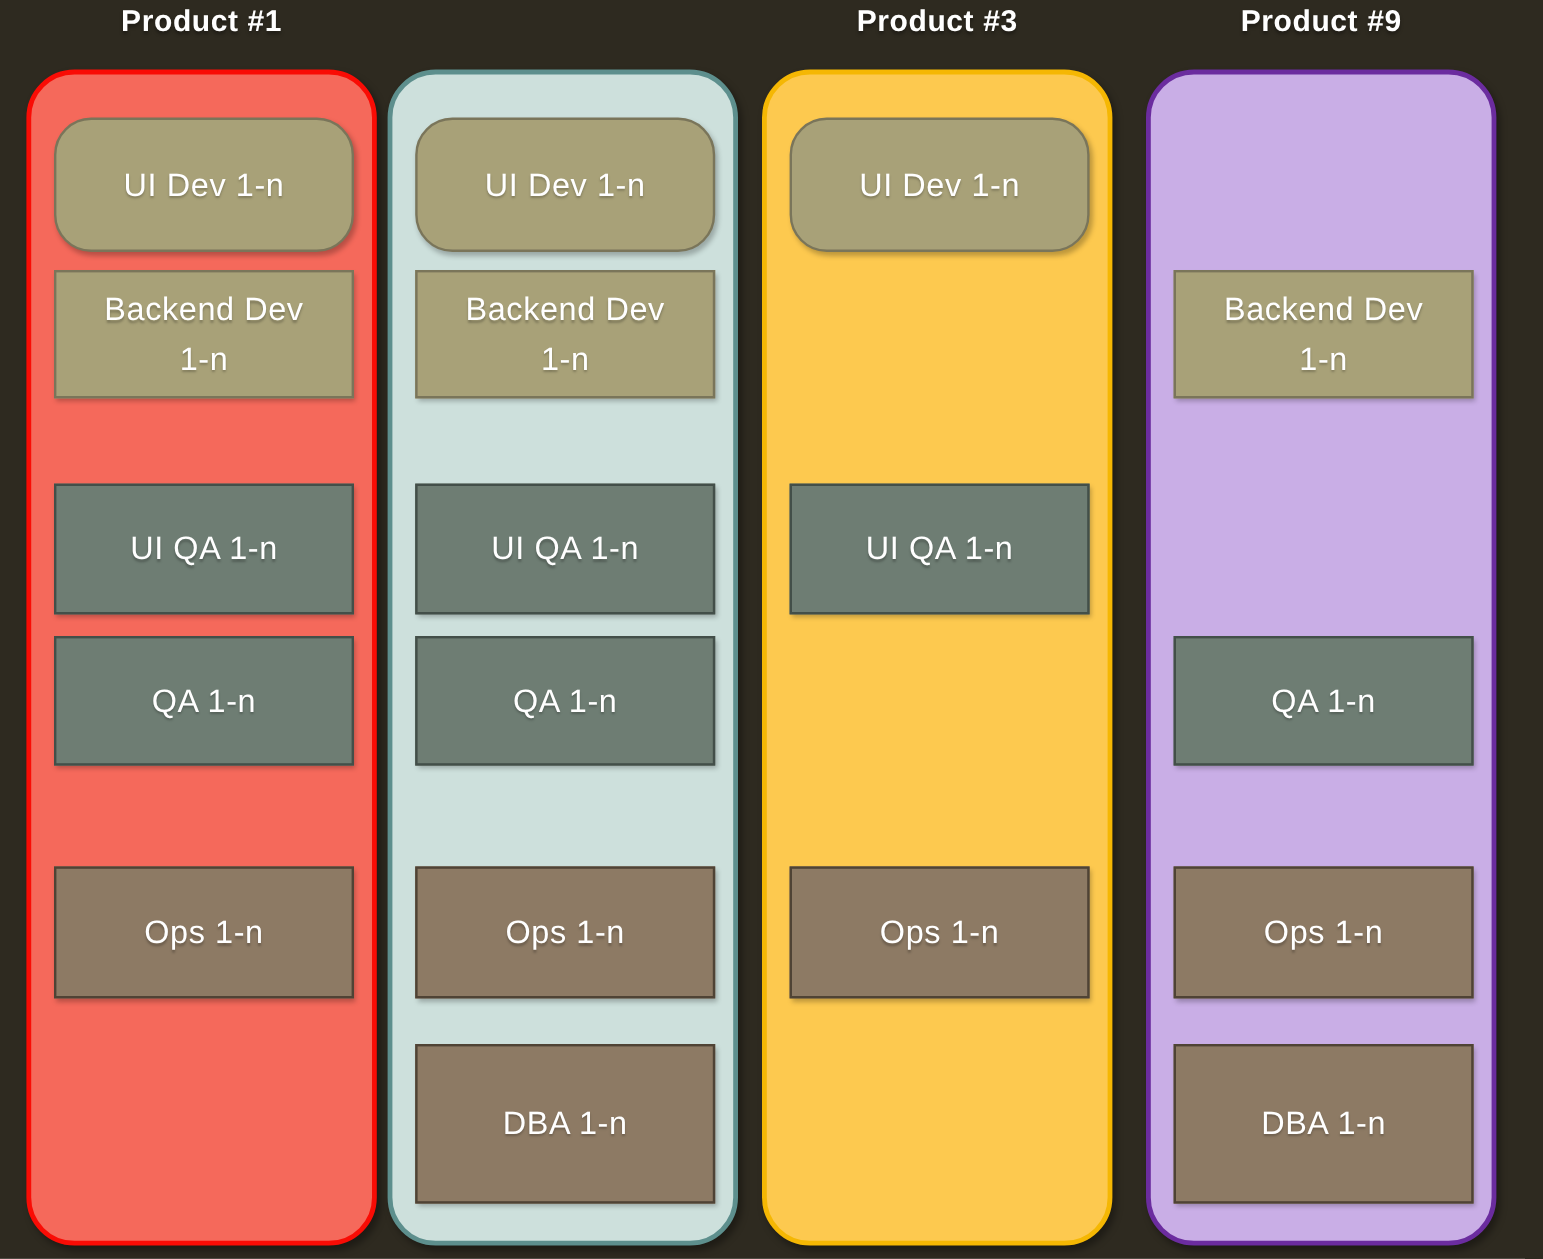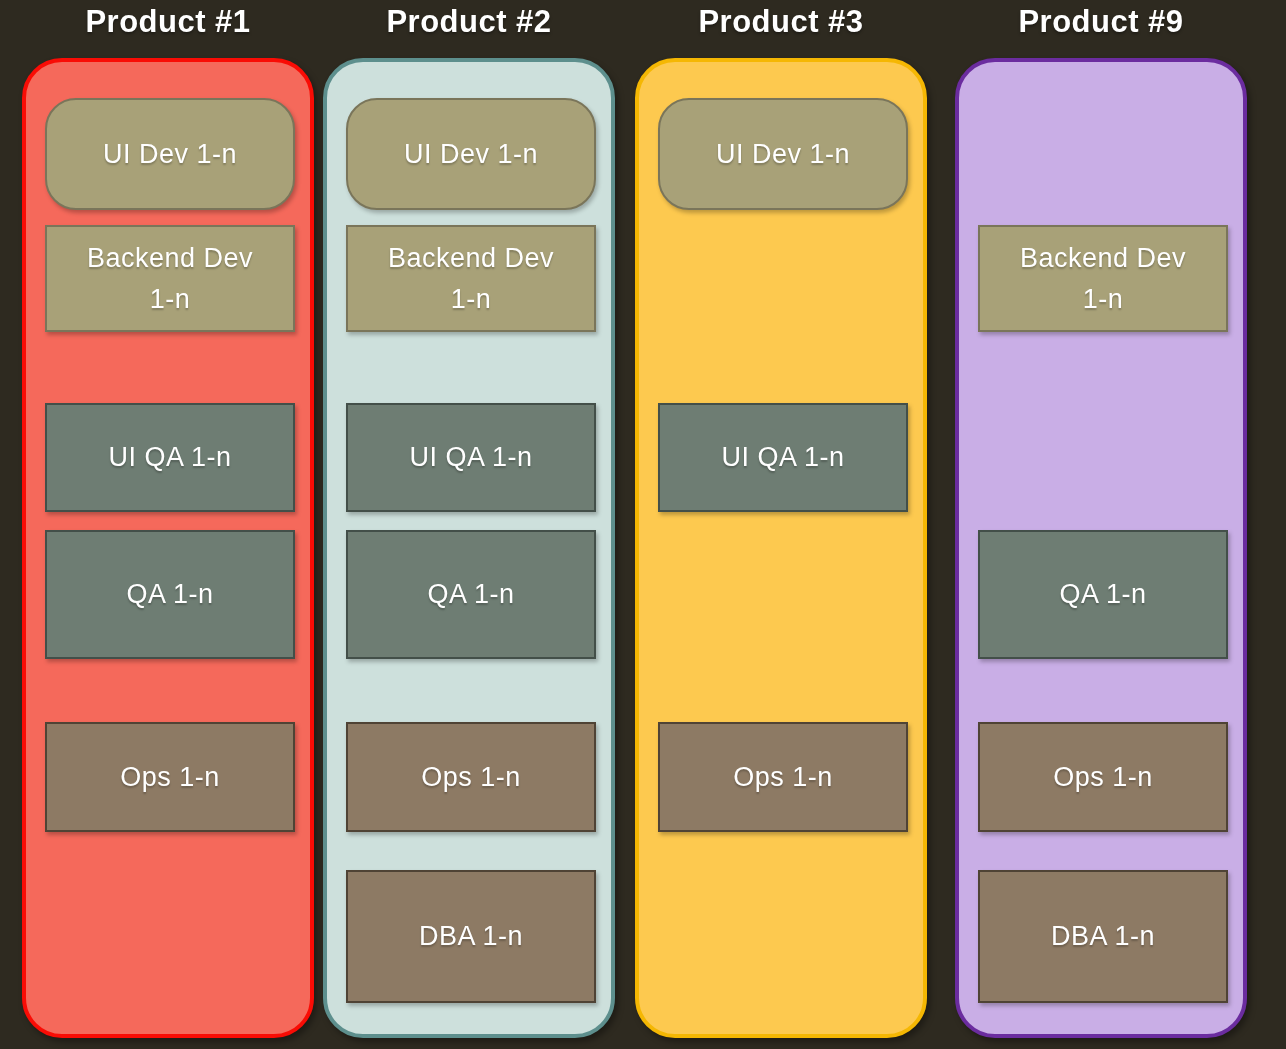--- a/index.html
+++ b/index.html
@@ -20,21 +20,21 @@
   .col-0{left:22px;}
   .col-1{left:323px;}
   .col-2{left:635px;}
   .col-3{left:955px;}
   .product-title{
     position:absolute;
     top:4px;left:0;
     width:100%;
     margin:0;
     text-align:center;
-    font-size:31px;
+    font-size:25px;
     font-weight:700;
     color:#ffffff;
     letter-spacing:0.5px;
     text-shadow:0 2px 3px rgba(0,0,0,0.35);
   }
   .product-body{
     position:absolute;
     top:58px;left:0;
     width:292px;height:980px;
     box-sizing:border-box;
@@ -56,42 +56,41 @@
     color:#ffffff;
     font-size:27px;
     line-height:1.5;
     letter-spacing:0.5px;
     text-shadow:0 2px 2px rgba(0,0,0,0.25);
     box-shadow:2px 3px 4px rgba(0,0,0,0.25);
   }
   .slot-0{top:36px;height:112px;border-radius:31px;}
   .slot-1{top:163px;height:107px;}
   .slot-2{top:341px;height:109px;}
-  .slot-3{top:468px;height:129px;}
+  .slot-3{top:468px;height:108px;}
   .slot-4{top:660px;height:110px;}
   .slot-5{top:808px;height:133px;}
 </style>
 </head>
 <body>
 
 <div class="canvas" style="background: rgb(46, 42, 32);">
 
   <section class="product-col col-0">
     <h2 class="product-title">Product #1</h2>
     <div class="product-body" style="background: rgb(245, 105, 91); border-color: rgb(249, 12, 5);">
         <div class="role-box slot-0" style="background: rgb(168, 161, 120); border-color: rgb(122, 117, 90);">UI Dev 1-n</div>
         <div class="role-box slot-1" style="background: rgb(168, 161, 120); border-color: rgb(122, 117, 90);">Backend Dev 1-n</div>
         <div class="role-box slot-2" style="background: rgb(110, 125, 115); border-color: rgb(67, 79, 73);">UI QA 1-n</div>
         <div class="role-box slot-3" style="background: rgb(110, 125, 115); border-color: rgb(67, 79, 73);">QA 1-n</div>
         <div class="role-box slot-4" style="background: rgb(141, 122, 100); border-color: rgb(79, 67, 53);">Ops 1-n</div>
       </div>
   </section>
 
   <section class="product-col col-1">
-    <h2 class="product-title">Product #2</h2>
     <div class="product-body" style="background: rgb(205, 224, 220); border-color: rgb(93, 143, 141);">
         <div class="role-box slot-0" style="background: rgb(168, 161, 120); border-color: rgb(122, 117, 90);">UI Dev 1-n</div>
         <div class="role-box slot-1" style="background: rgb(168, 161, 120); border-color: rgb(122, 117, 90);">Backend Dev 1-n</div>
         <div class="role-box slot-2" style="background: rgb(110, 125, 115); border-color: rgb(67, 79, 73);">UI QA 1-n</div>
         <div class="role-box slot-3" style="background: rgb(110, 125, 115); border-color: rgb(67, 79, 73);">QA 1-n</div>
         <div class="role-box slot-4" style="background: rgb(141, 122, 100); border-color: rgb(79, 67, 53);">Ops 1-n</div>
         <div class="role-box slot-5" style="background: rgb(141, 122, 100); border-color: rgb(79, 67, 53);">DBA 1-n</div>
       </div>
   </section>
 

